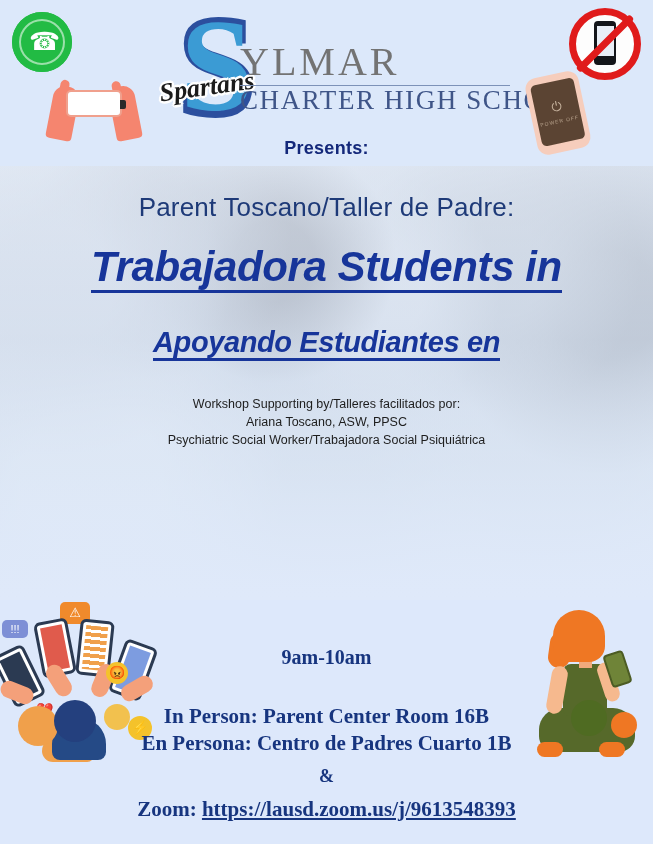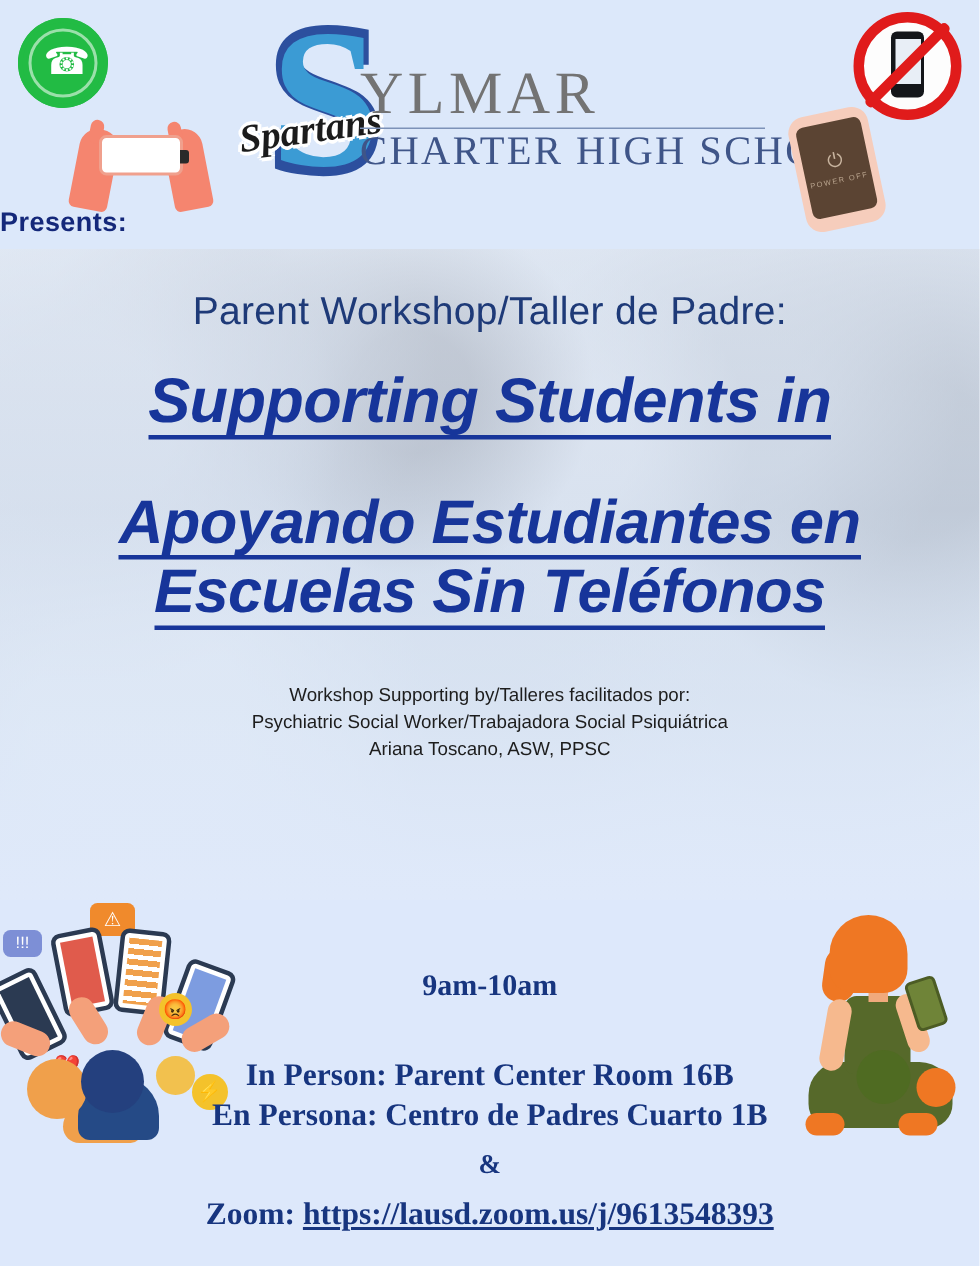--- a/index.html
+++ b/index.html
@@ -235,20 +235,21 @@
     text-align: center;
     color: #b7a28c;
     font-size: 5px;
     letter-spacing: 1px;
   }
 
   .presents {
     position: absolute;
     left: 0; right: 0;
     top: 138px;
+    text-align: center;
     font-size: 18px;
     font-weight: bold;
     color: #14287a;
     letter-spacing: .3px;
   }
 
   
   .photo-band {
     position: absolute;
     left: 0; top: 166px;
@@ -302,21 +303,21 @@
     letter-spacing: -.4px;
     padding: 0 16px;
   }
   .headline .ul {
     display: inline-block;
     border-bottom: 3px solid #17359a;
     padding-bottom: 1px;
   }
   .headline.es {
     margin-top: 34px;
-    font-size: 41px;
+    font-size: 29px;
   }
 
   .facilitator {
     margin-top: 34px;
     font-size: 12.5px;
     color: #1d1d1d;
     line-height: 1.45;
   }
 
   
@@ -544,35 +545,34 @@
       <span class="pw">⏻</span>
       <span class="pwlabel">POWER OFF</span>
     </div>
 
     <div class="presents">Presents:</div>
   </div>
 
   <div class="photo-band"></div>
 
   <div class="main-copy">
-    <div class="subtitle-line">Parent Workshop/Taller de Padre:</div>
+    <div class="subtitle-line">Parent Toscano/Taller de Padre:</div>
 
     <div class="headline en">
-      <div><span class="ul">Supporting Students in</span></div>
+      <div><span class="ul">Trabajadora Students in</span></div>
     </div>
 
     <div class="headline es">
       <div><span class="ul">Apoyando Estudiantes en</span></div>
-      <div><span class="ul">Escuelas Sin Teléfonos</span></div>
     </div>
 
     <div class="facilitator">
       <div>Workshop Supporting by/Talleres facilitados por:</div>
+      <div>Ariana Toscano, ASW, PPSC</div>
       <div>Psychiatric Social Worker/Trabajadora Social Psiquiátrica</div>
-      <div>Ariana Toscano, ASW, PPSC</div>
     </div>
   </div>
 
   <div class="bottom-band">
 
     <div class="bullying-art">
       <span class="bubble">!!!</span>
       <span class="alert">⚠</span>
       <span class="ph p1">
           <i></i>

